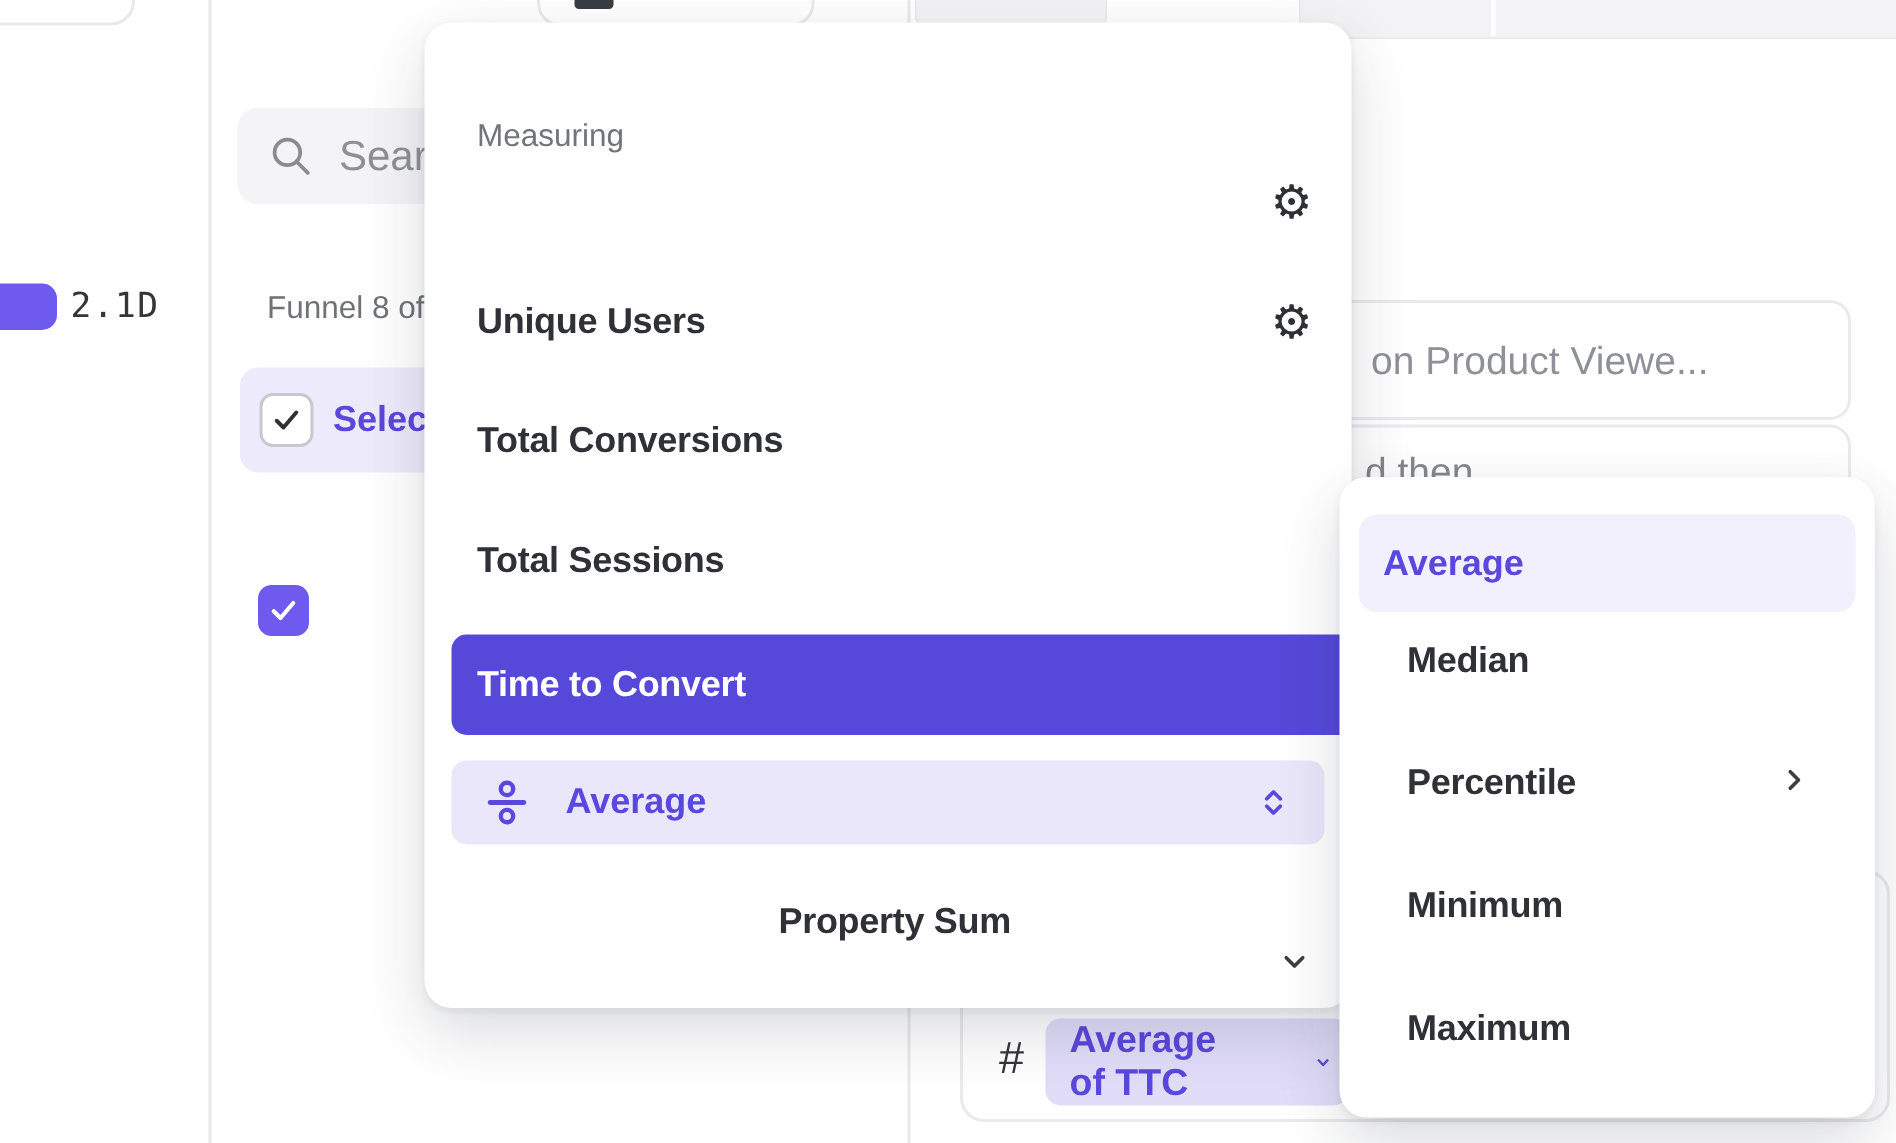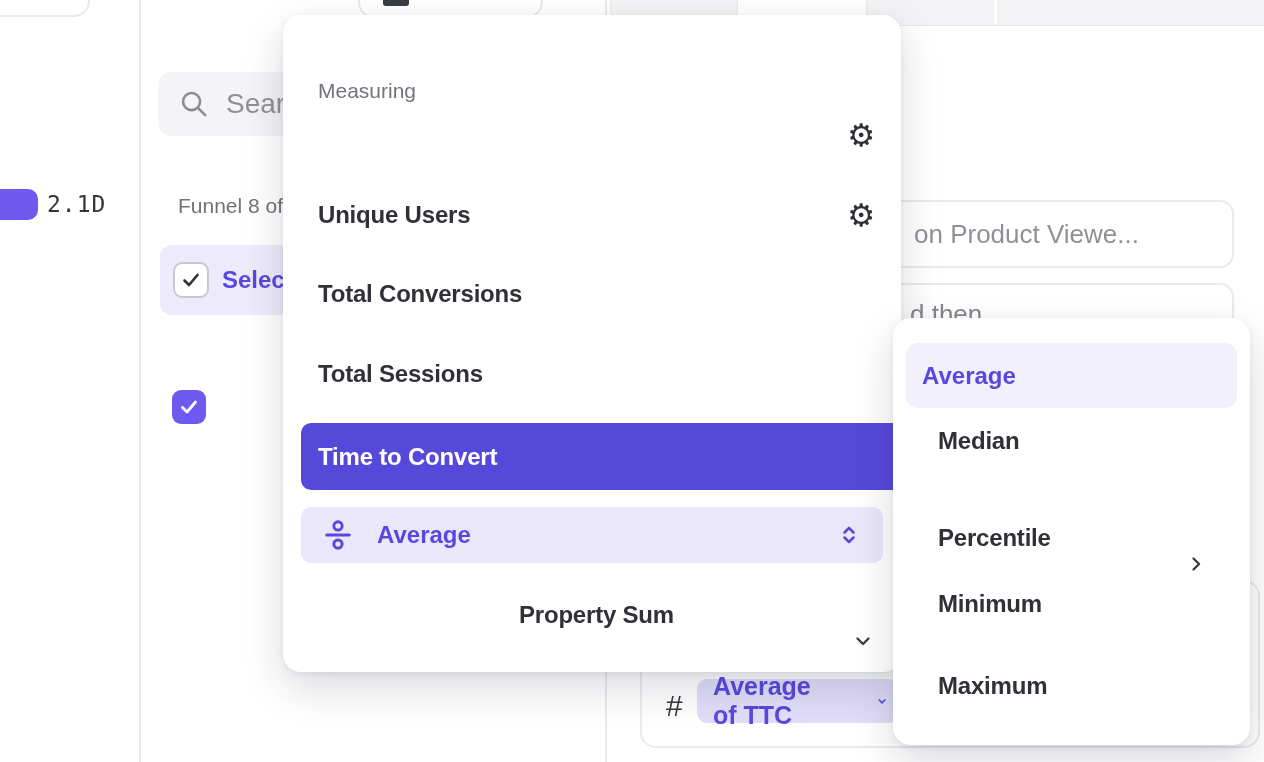--- a/index.html
+++ b/index.html
@@ -20,21 +20,21 @@
   .select-row{position:absolute;left:160px;top:245px;width:210px;height:70px;background:#edeafb;border-radius:12px;display:flex;align-items:center;padding-left:13px;box-sizing:border-box;}
   .cb-white{width:36px;height:36px;background:#fff;border:2px solid #c8c8cd;border-radius:9px;display:flex;align-items:center;justify-content:center;box-sizing:border-box;}
   .select-label{margin-left:13px;font-size:24px;font-weight:700;color:#5848dd;}
   .cb-purple{position:absolute;left:172px;top:390px;width:34px;height:34px;background:#6e5aef;border-radius:9px;display:flex;align-items:center;justify-content:center;}
   .desc-block{position:absolute;left:222px;top:330px;font-size:23px;line-height:34px;color:#6d7076;}
 
   
   .rcard{position:absolute;background:#fff;border:2px solid #eaeaed;border-radius:14px;box-sizing:border-box;}
   .rcard-text{font-size:26px;color:#8e9198;}
   .hash{position:absolute;left:666px;top:689px;font-size:30px;color:#34363c;}
-  .chip{position:absolute;left:697px;top:679px;width:202px;height:44px;background:#e1ddf9;border-radius:10px;display:flex;align-items:center;padding:0 10px 0 16px;box-sizing:border-box;gap:44px;}
+  .chip{position:absolute;left:697px;top:679px;width:202px;height:58px;background:#e1ddf9;border-radius:10px;display:flex;align-items:center;padding:0 10px 0 16px;box-sizing:border-box;gap:44px;}
   .chip-label{font-size:25px;font-weight:700;color:#5848dd;}
 
   
   .panel{position:absolute;background:#fff;border-radius:18px;box-shadow:0 2px 6px rgba(25,28,50,.07),0 16px 42px rgba(25,28,50,.16);}
   .menu-header{position:absolute;left:35px;top:36px;font-size:21px;color:#71747b;margin-top:28px;}
   .menu-row{position:absolute;left:0;width:100%;height:56px;display:flex;align-items:center;padding:0 26px 0 35px;box-sizing:border-box;cursor:pointer;}
   .mi-label{font-size:24px;font-weight:700;color:#2f3137;letter-spacing:-.2px;}
   .gear{margin-left:auto;font-size:31px;line-height:1;color:#2e3036;font-family:"DejaVu Sans",sans-serif;}
   .sel-row{position:absolute;left:18px;width:698px;height:67px;background:#5649d9;border-radius:10px;display:flex;align-items:center;padding:0 24px 0 17px;box-sizing:border-box;cursor:pointer;}
   .sel-label{font-size:24px;font-weight:700;color:#ffffff;letter-spacing:-.2px;}
@@ -84,21 +84,21 @@
     </span>
     <span class="select-label">Select</span>
   </div>
 
   <div class="cb-purple">
     <svg width="24" height="24" viewBox="0 0 24 24">
       <polyline points="5.5,12.5 10,17 18.5,7" fill="none" stroke="#ffffff" stroke-width="2.8" stroke-linecap="round" stroke-linejoin="round"></polyline>
     </svg>
   </div>
 
-  <div class="rcard" style="left:880px;top:200px;width:354px;height:68px;display:flex;align-items:center;padding-left:32px;">
+  <div class="rcard" style="left:880px;top:200px;width:354px;height:80px;display:flex;align-items:center;padding-left:32px;">
     <span class="rcard-text">on Product Viewe...</span>
   </div>
   <div class="rcard" style="left:880px;top:283px;width:354px;height:130px;padding:14px 0 0 28px;">
     <span class="rcard-text" style="color:#85878e;">d then</span>
   </div>
 
   <div class="rcard" style="left:640px;top:580px;width:620px;height:168px;border-radius:16px;"></div>
   <div class="hash">#</div>
   <div class="chip">
     <span class="chip-label">Average of TTC</span>
@@ -158,21 +158,21 @@
   <div class="panel" style="left:893px;top:318px;width:357px;height:427px;z-index:4;">
 
     <div class="smenu-hl" style="top:25px;">
       <span class="sm-label-sel">Average</span>
     </div>
 
     <div class="smenu-row" style="top:109px;">
       <span class="sm-label">Median</span>
     </div>
 
-    <div class="smenu-row" style="top:206px;flex-direction:column;">
+    <div class="smenu-row" style="top:190px;">
       <span class="sm-label">Percentile</span>
       <svg class="ml-auto" width="24" height="24" viewBox="0 0 24 24">
         <polyline points="9.5,6.5 15,12 9.5,17.5" fill="none" stroke="#3c3e44" stroke-width="2.4" stroke-linecap="round" stroke-linejoin="round"></polyline>
       </svg>
     </div>
 
     <div class="smenu-row" style="top:272px;">
       <span class="sm-label">Minimum</span>
     </div>
 

